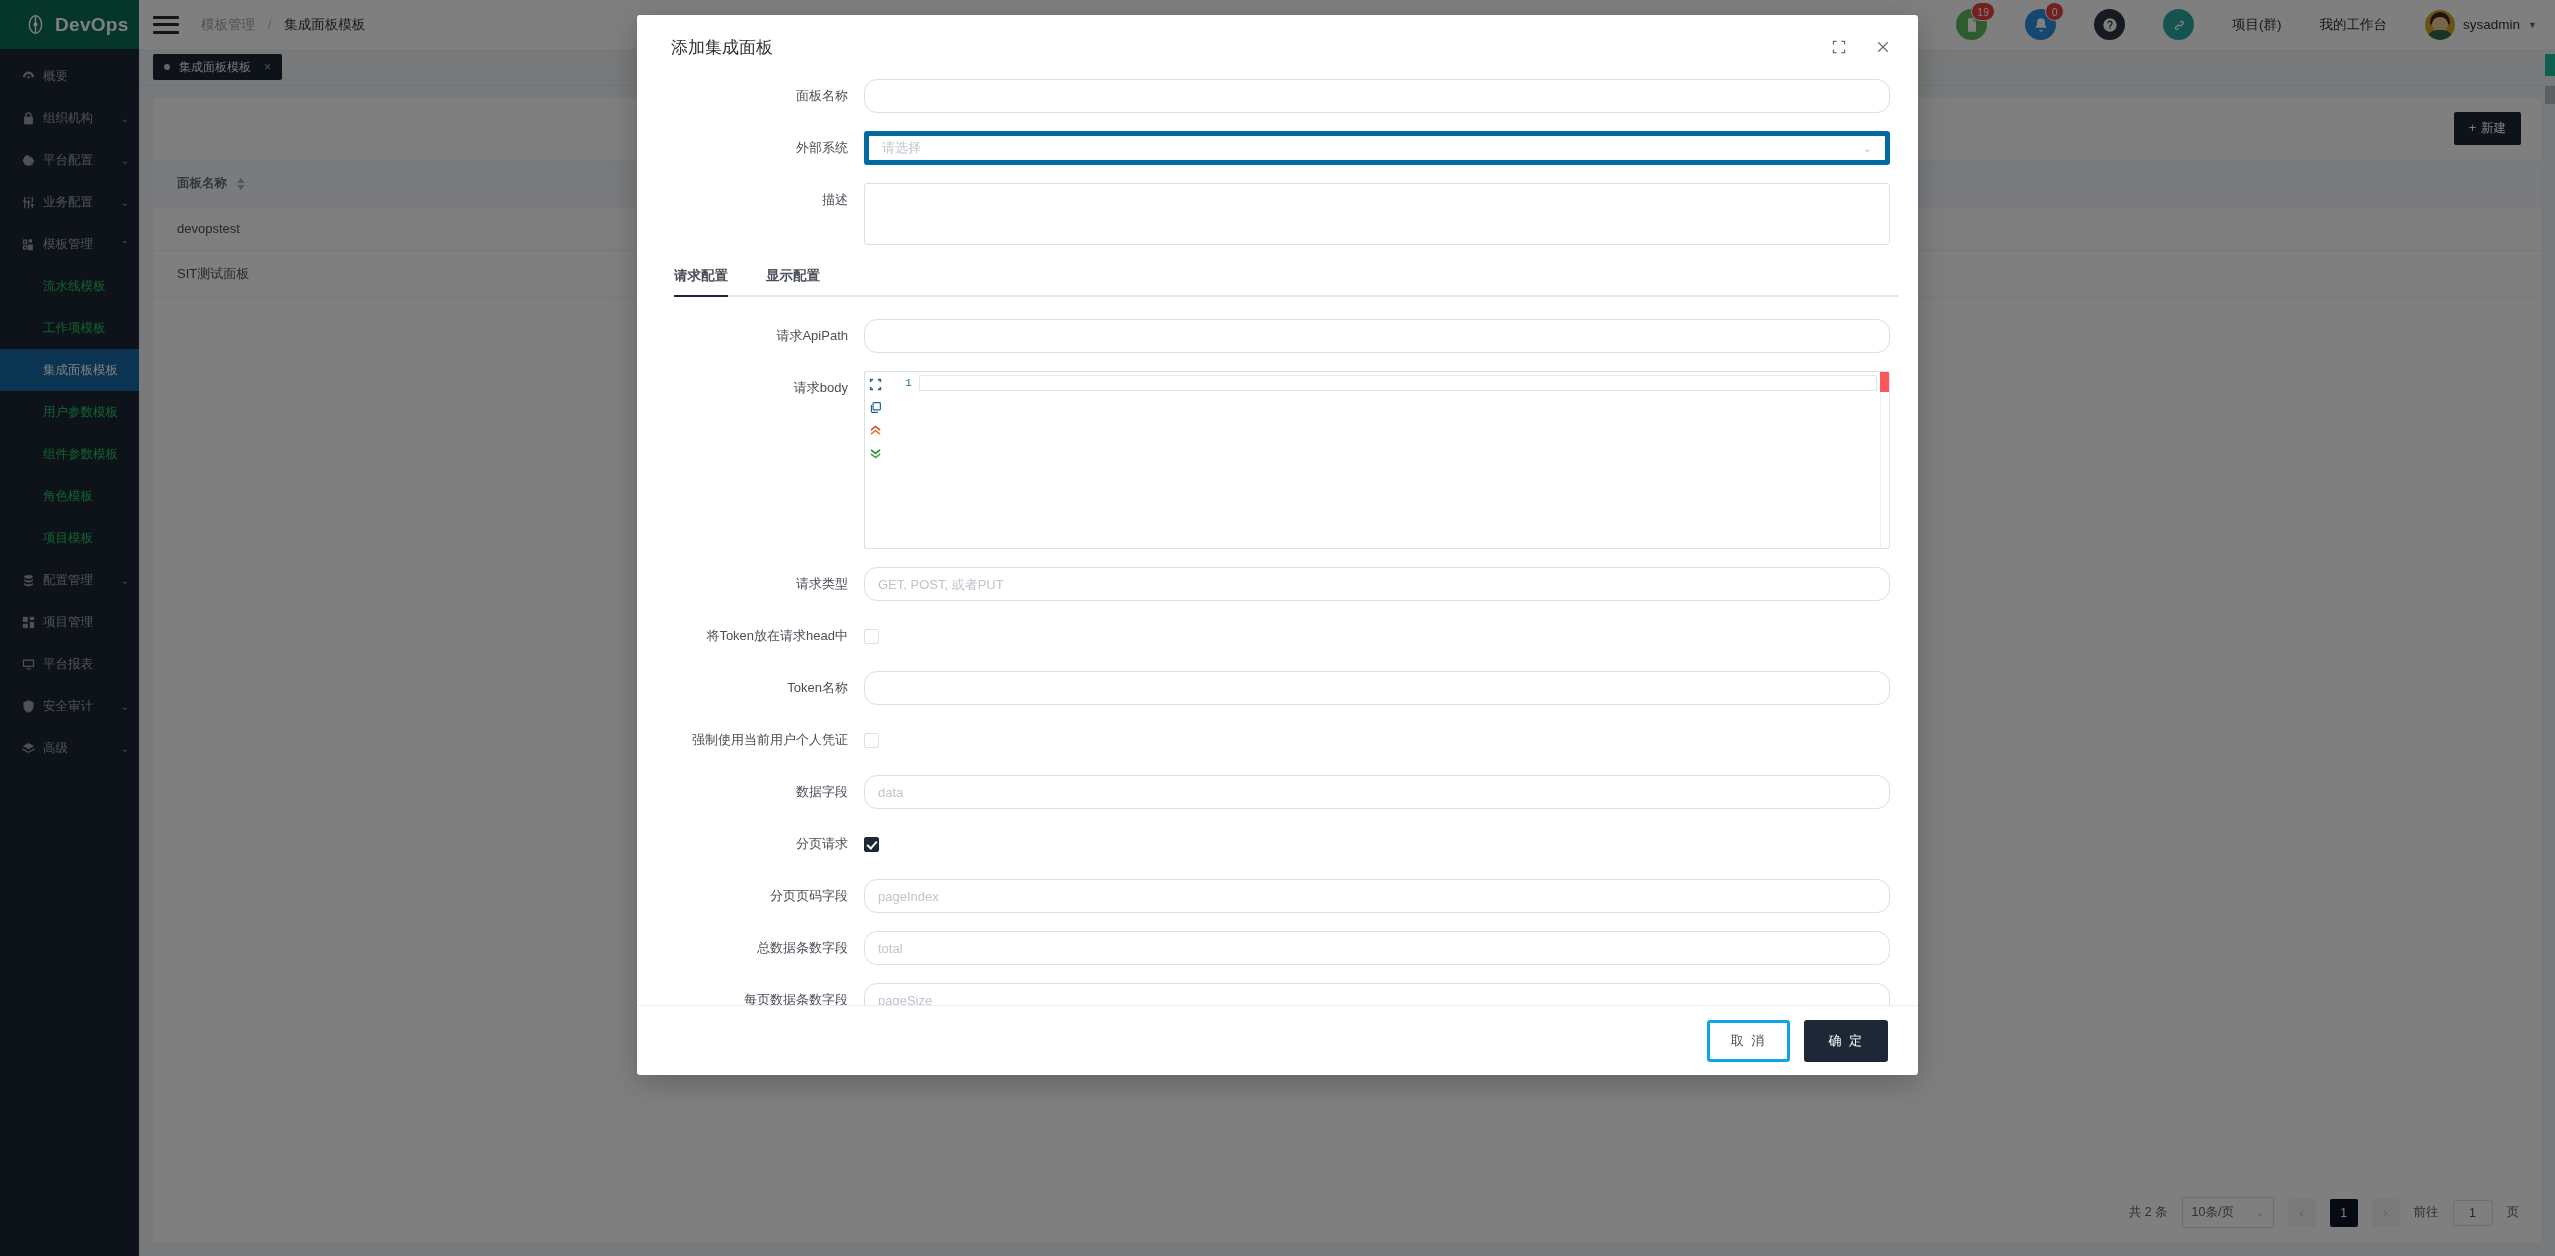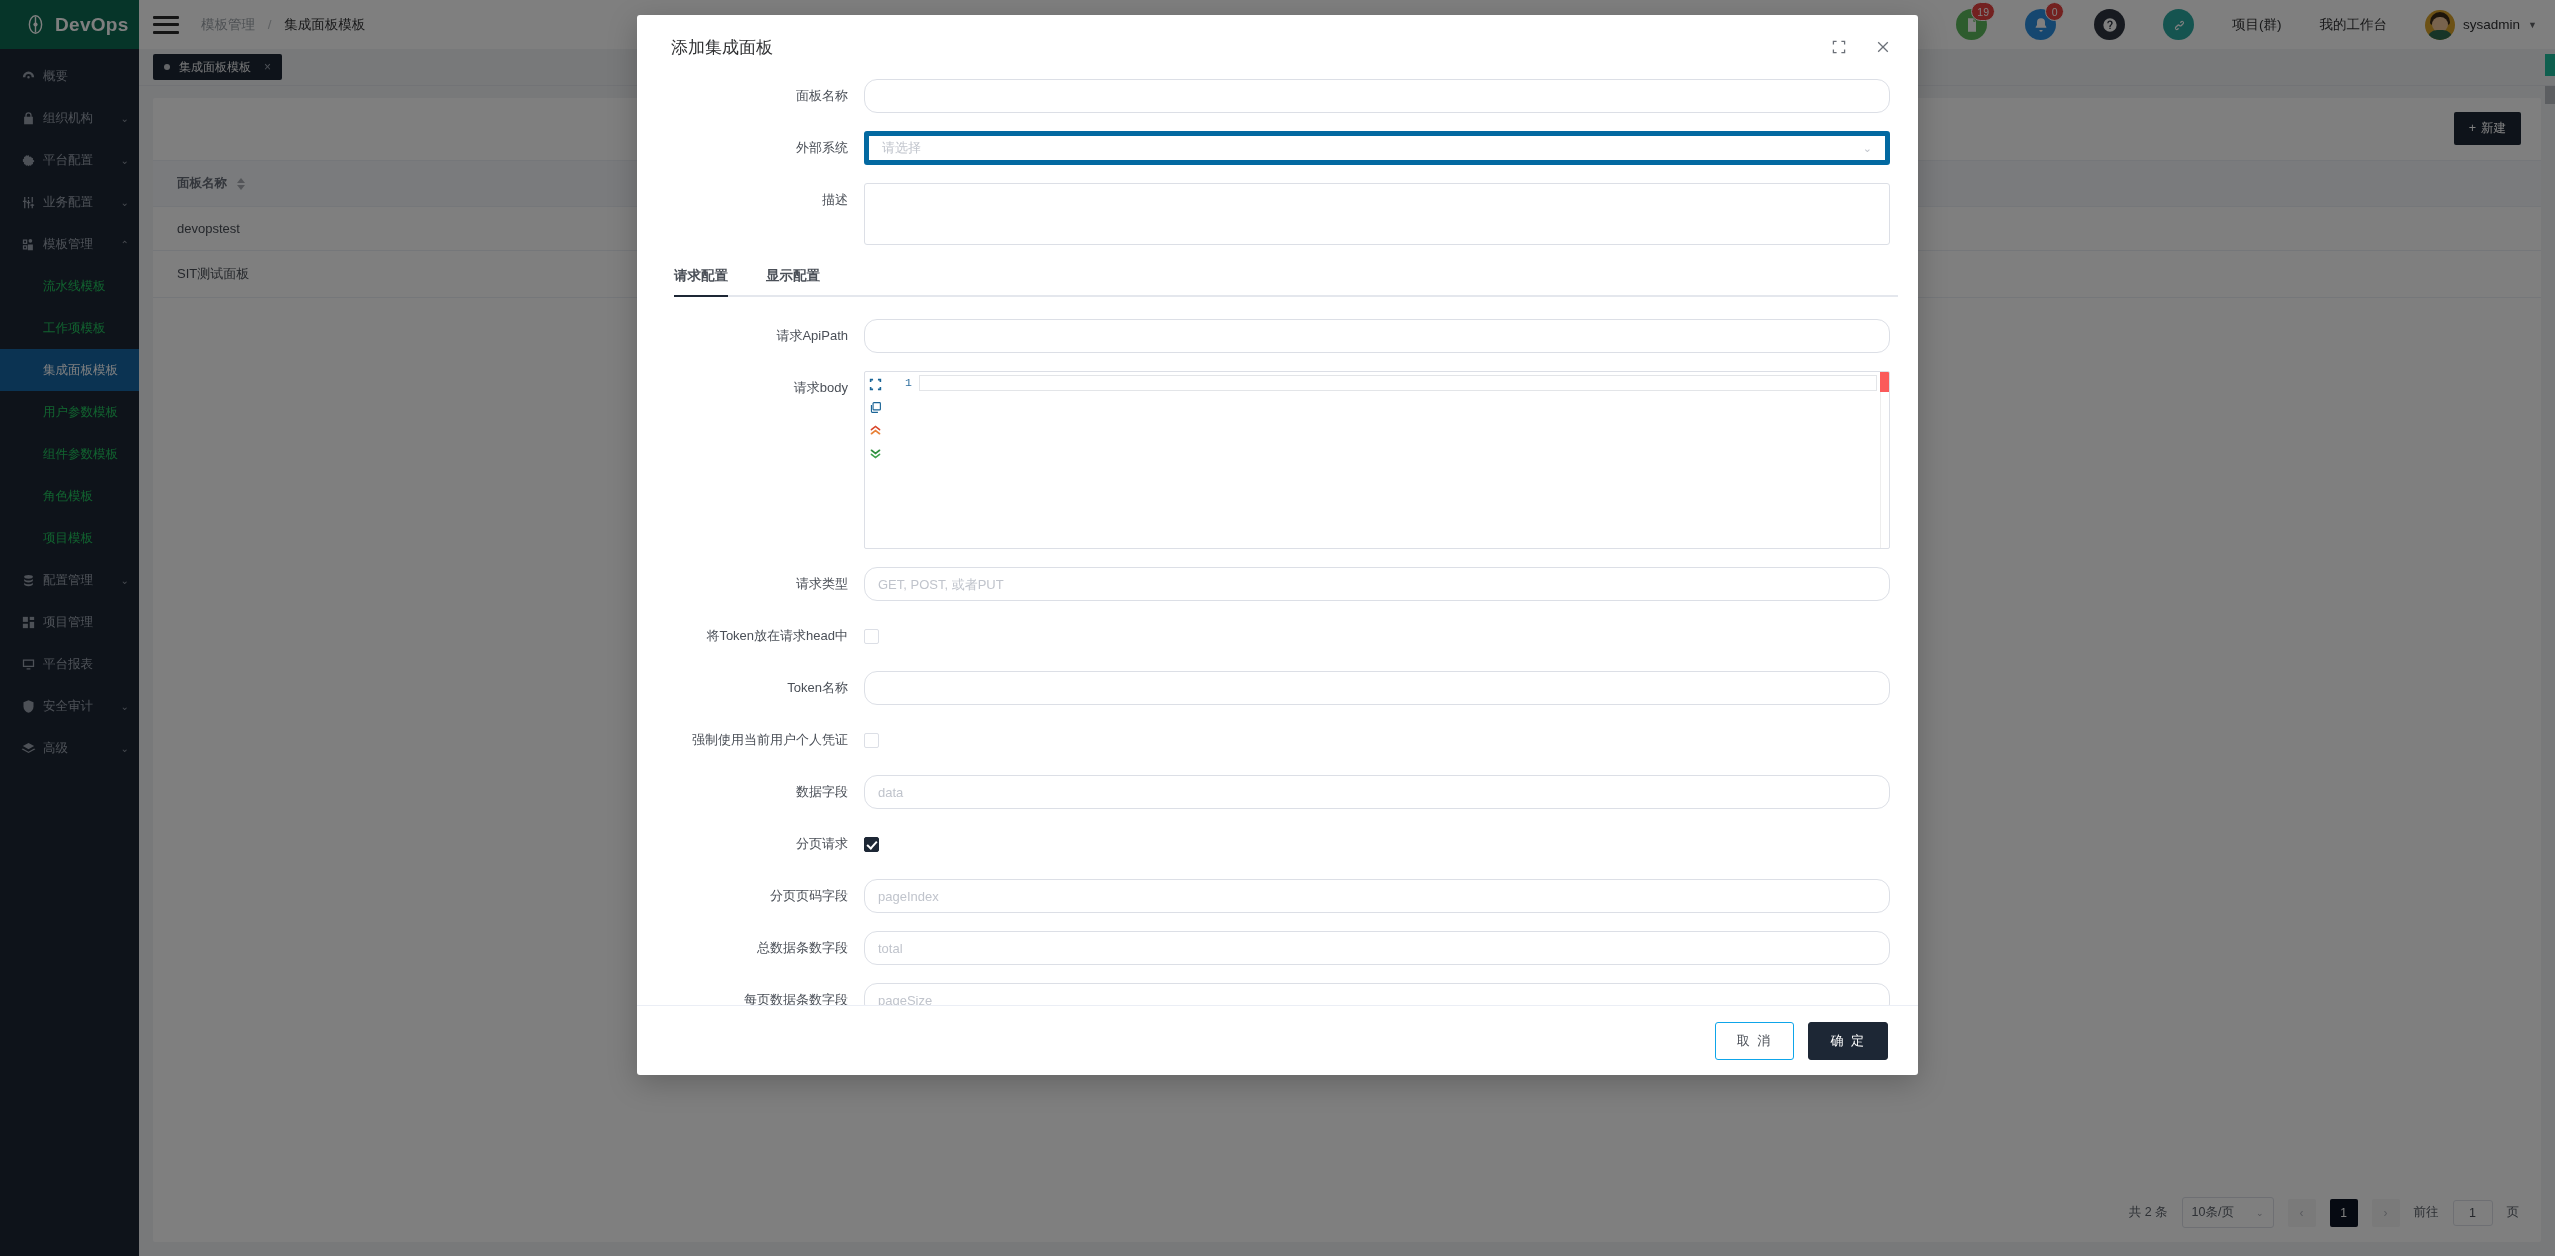--- a/index.html
+++ b/index.html
@@ -231,21 +231,21 @@
   }
   .cbox-row { line-height: 34px; }
 
   .modal-foot {
     flex: 0 0 70px; border-top: 1px solid #ebeef5;
     display:flex; align-items:center; justify-content:flex-end;
     padding: 0 30px; gap: 14px;
   }
   .btn {
     font-size: 13px; padding: 9px 21px; border-radius: 3px; cursor:pointer;
-    border: 1px solid #0ea5e9; background:#fff; color:#4a4f57; letter-spacing: 2px;
+    border: 3px solid #0ea5e9; background:#fff; color:#4a4f57; letter-spacing: 2px;
     font-family: inherit;
   }
   .btn.primary { background:#1d2735; border-color:#1d2735; color:#fff; }
 </style>
 </head>
 <body>
 
 <div class="app">
 
   <div class="sidebar">

